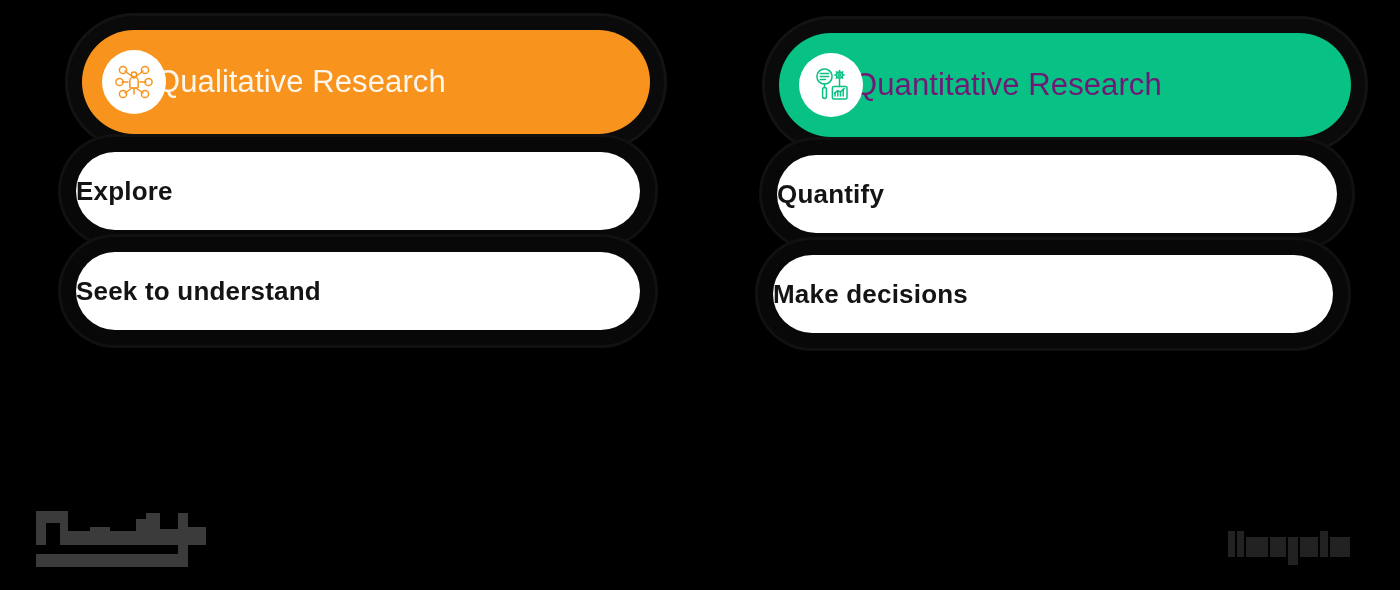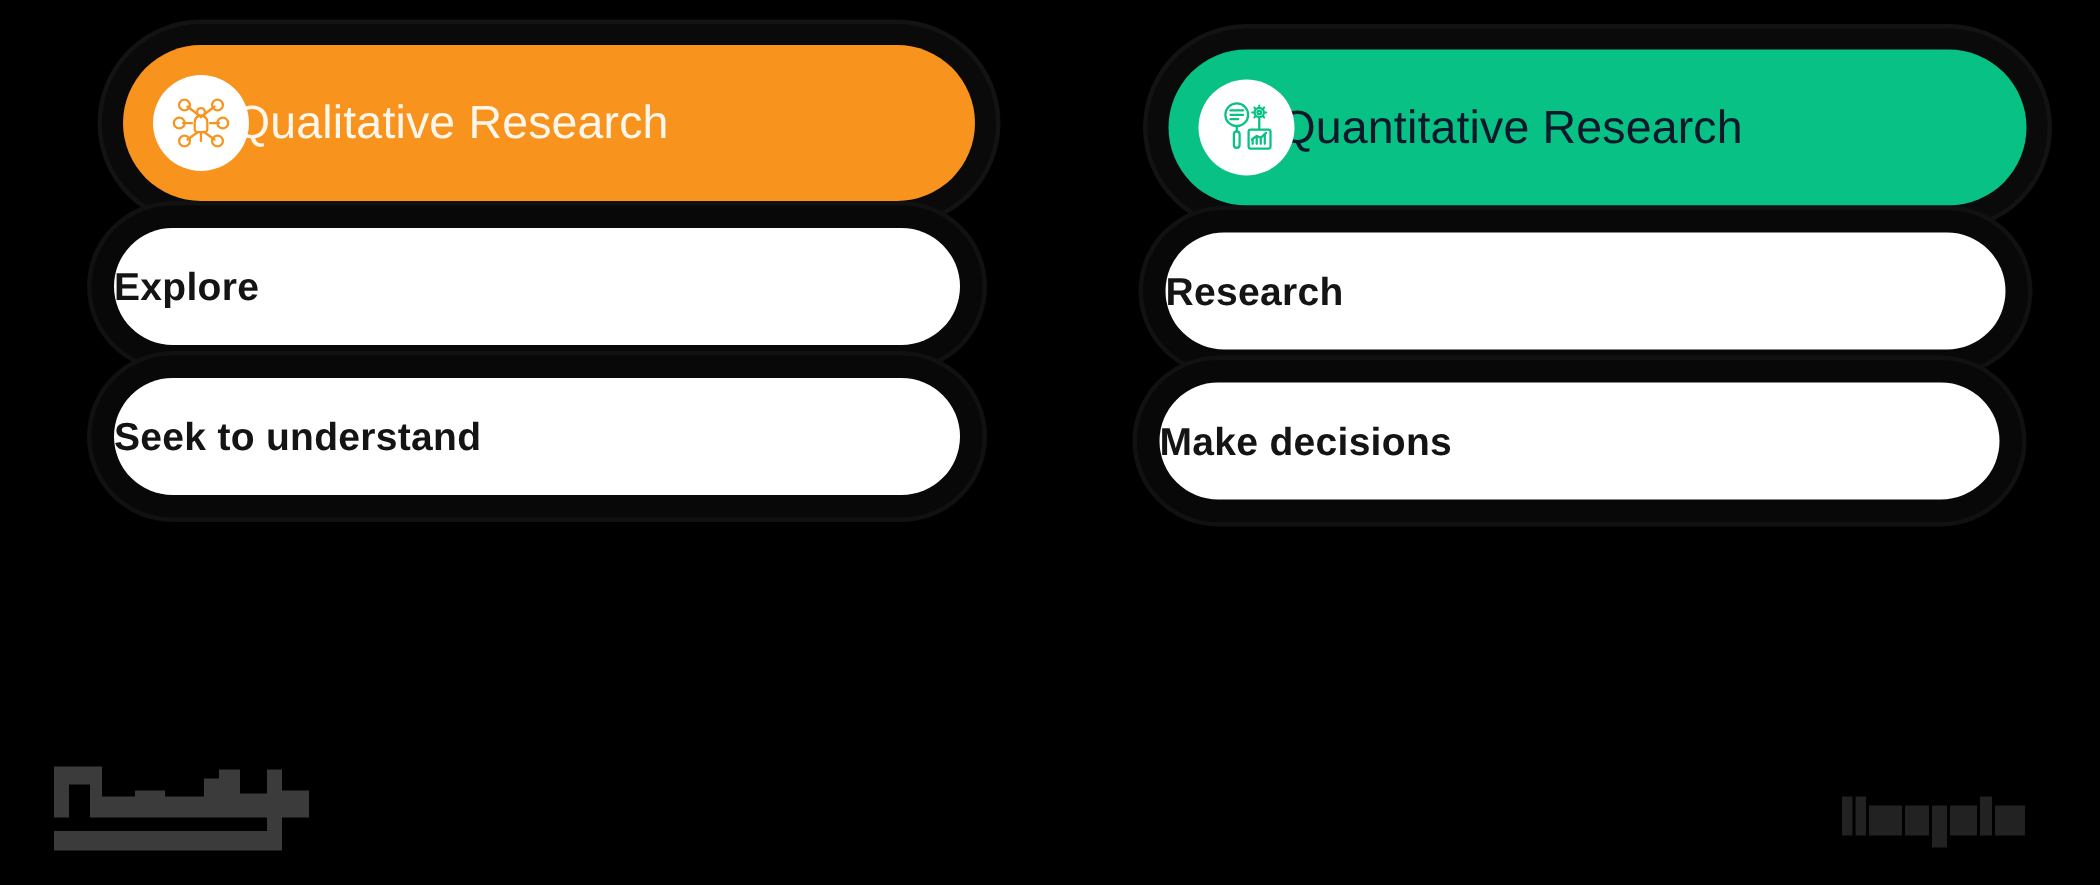--- a/index.html
+++ b/index.html
@@ -215,26 +215,26 @@
               <rect x="21.4" y="21.4" width="14.6" height="12.6" rx="1.3"></rect>
               <line x1="24.1" y1="30.9" x2="24.1" y2="28.3"></line>
               <line x1="26.8" y1="30.9" x2="26.8" y2="26.6"></line>
               <line x1="29.5" y1="30.9" x2="29.5" y2="27.6"></line>
               <line x1="32.2" y1="30.9" x2="32.2" y2="24.6"></line>
               <polyline points="23.6,28.0 26.8,25.6 29.5,26.9 33.1,23.6"></polyline>
             </g>
           </svg>
         </span>
 
-        <span class="header-title" style="color: #0f172a;">Quantitative Research</span>
+        <span class="header-title" style="color: #701a75;">Quantitative Research</span>
       </div>
 
       <div class="items">
         <div class="item-pill">
-          <span class="item-label">Research</span>
+          <span class="item-label">Quantify</span>
         </div>
         <div class="item-pill">
           <span class="item-label">Make decisions</span>
         </div>
       </div>
     </div>
 
   </div>
 
   <div class="footer-mark mark-left">

